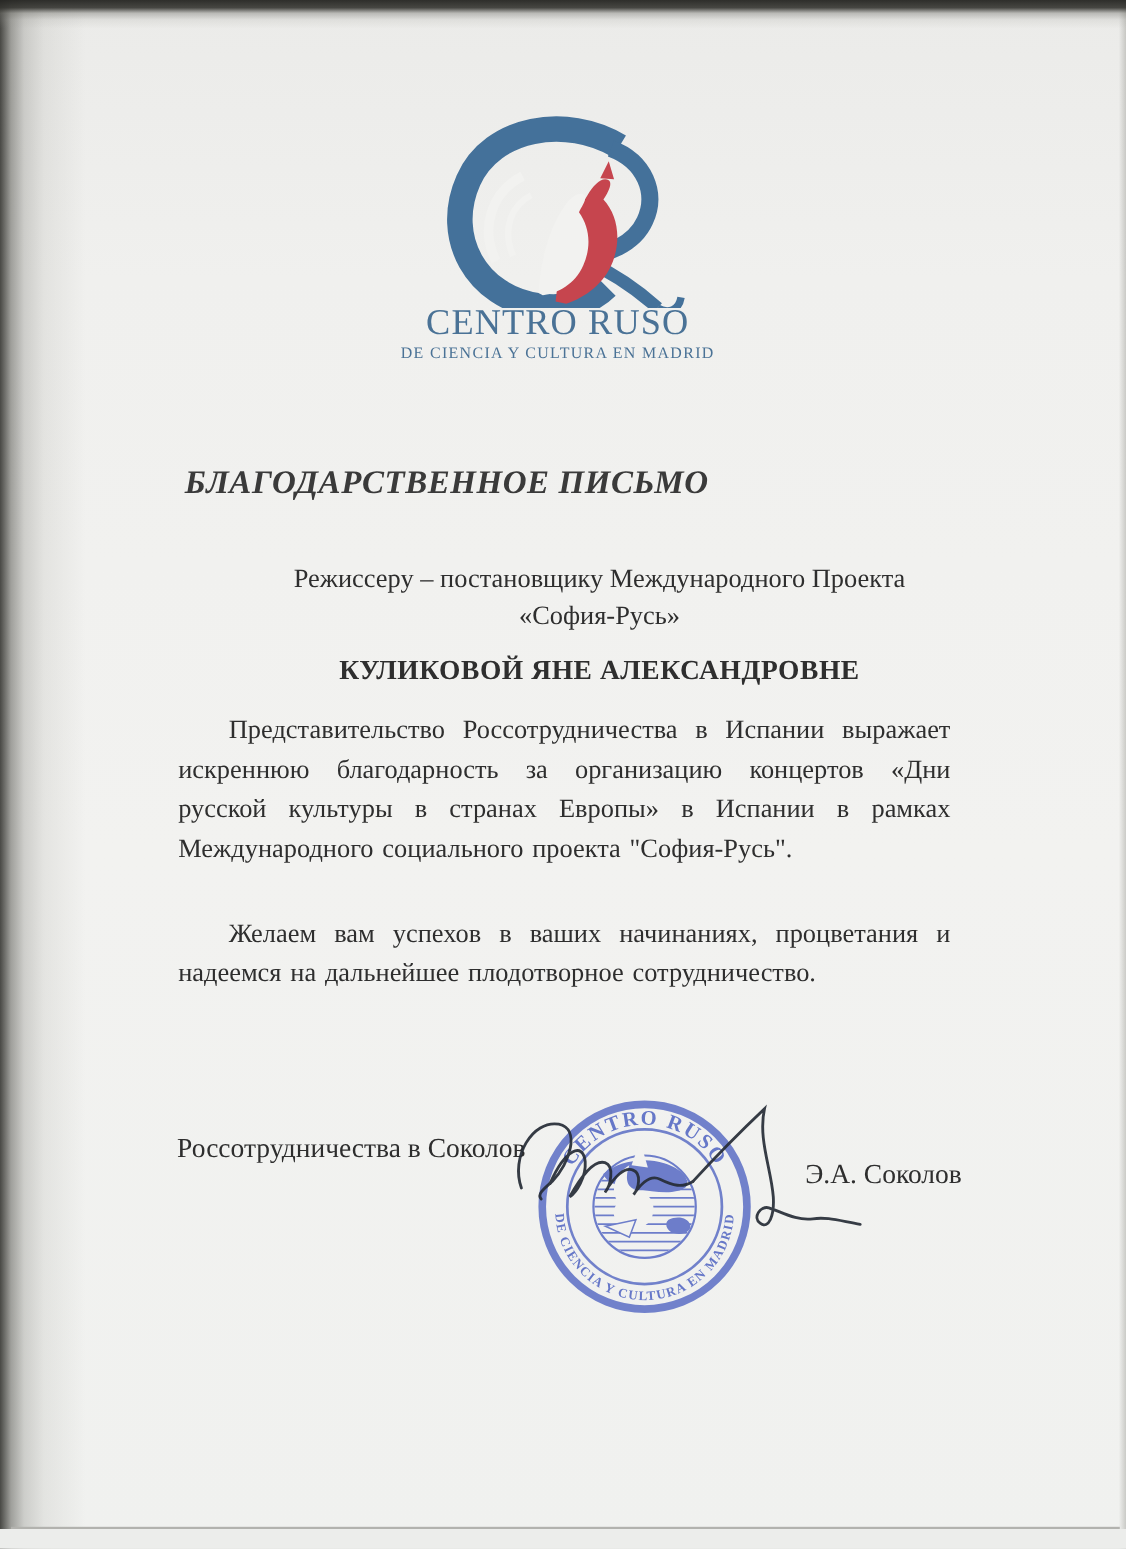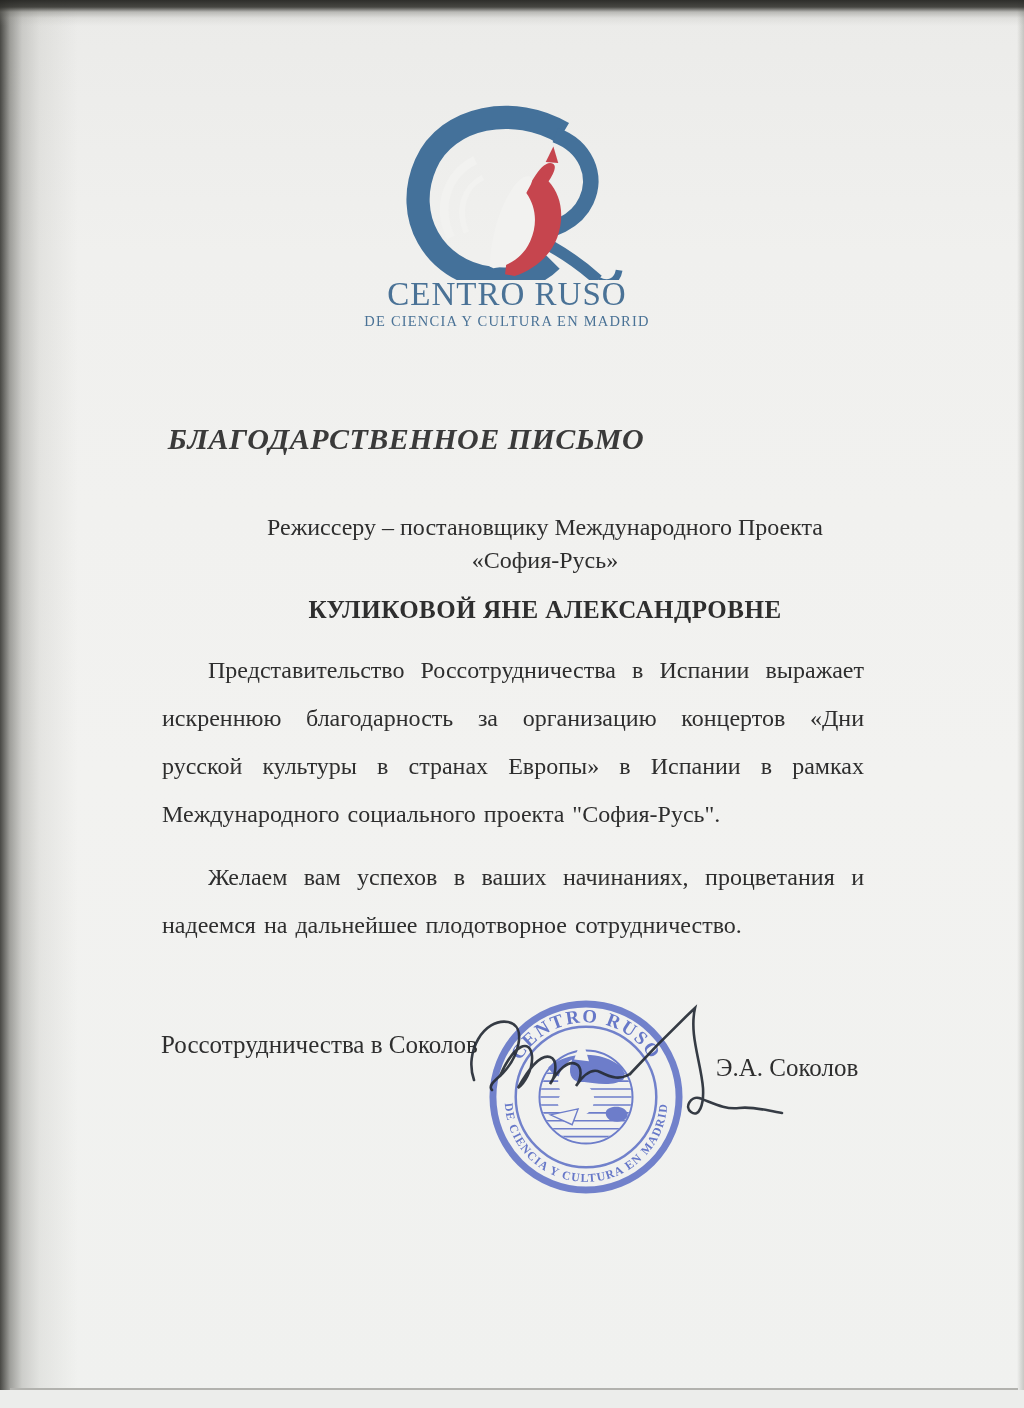--- a/index.html
+++ b/index.html
@@ -30,25 +30,25 @@
 
   .doc-title{position:absolute;left:0;top:422px;width:812px;text-align:center;
     font-size:30px;font-weight:bold;font-style:italic;color:#3a3a3a;letter-spacing:.5px;z-index:2;}
 
   .addr1{position:absolute;left:0;top:514px;width:1090px;text-align:center;font-size:24px;z-index:2;}
   .addr2{position:absolute;left:0;top:547px;width:1090px;text-align:center;font-size:24px;z-index:2;}
   .addr-name{position:absolute;left:0;top:596px;width:1090px;text-align:center;
     font-size:25px;font-weight:bold;letter-spacing:.5px;z-index:2;}
 
   .body-text{position:absolute;left:162px;top:646px;width:702px;z-index:2;}
-  .body-text p{margin:0;font-size:24px;line-height:48px;text-align:justify;text-indent:46px;word-spacing:2px;}
-  .body-text p + p{margin-top:15px;}
+  .body-text p{margin:0;font-size:24px;line-height:36px;text-align:justify;text-indent:46px;word-spacing:2px;}
+  .body-text p + p{margin-top:41px;}
 
   .sig-position{position:absolute;left:161px;top:1028px;width:420px;font-size:25px;line-height:33px;z-index:2;}
-  .sig-name{position:absolute;left:716px;top:1054px;font-size:25px;z-index:2;}
+  .sig-name{position:absolute;left:732px;top:1054px;font-size:25px;z-index:2;}
 
   .stamp-wrap{position:absolute;left:487px;top:998px;width:198px;height:198px;z-index:3;opacity:.9;}
   .stamp-wrap svg{display:block;}
   .signature-wrap{position:absolute;left:462px;top:1000px;width:340px;height:140px;z-index:4;}
 </style>
 </head>
 <body>
 
 <div class="page">
 

